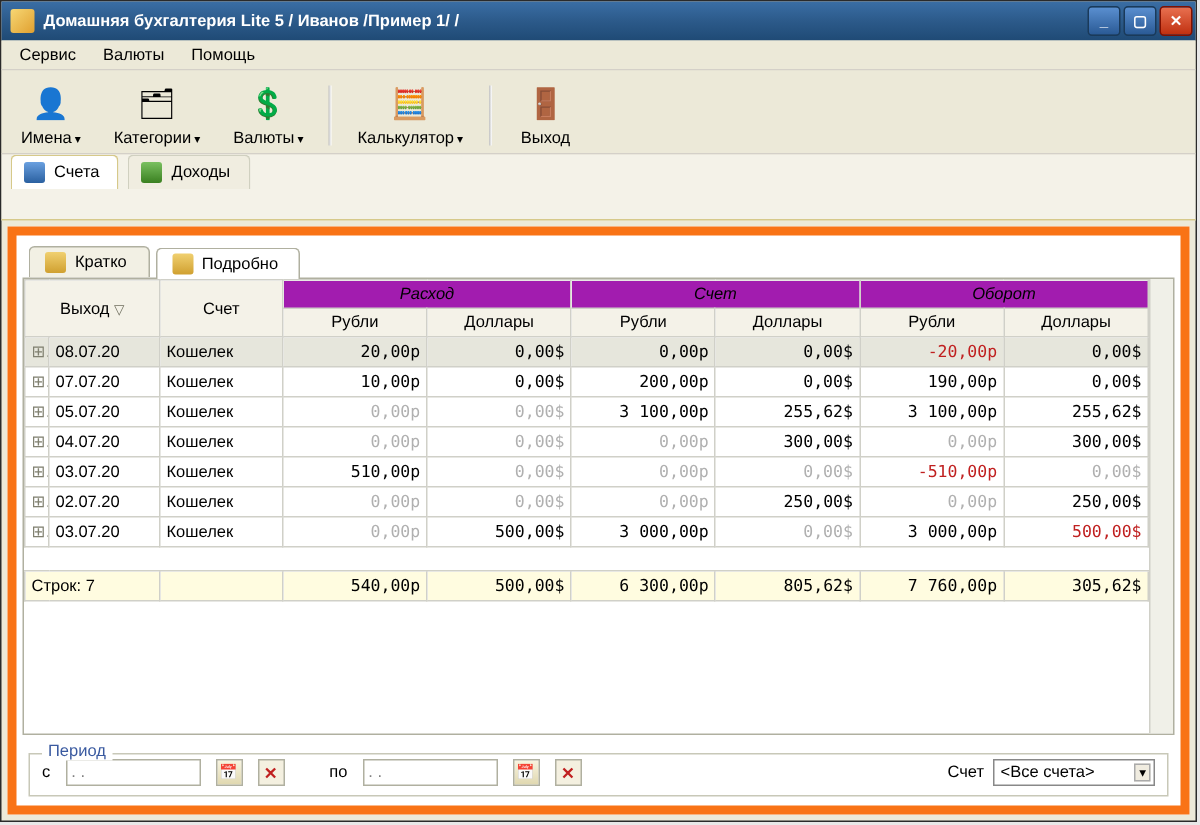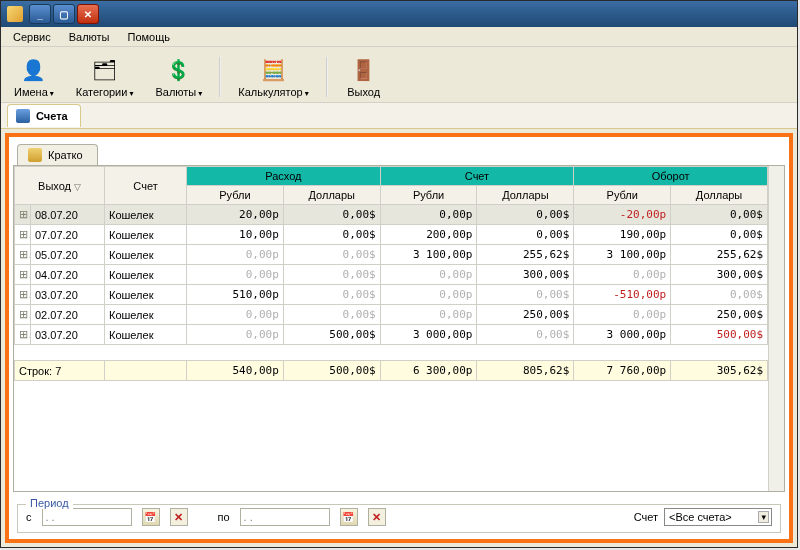--- a/index.html
+++ b/index.html
@@ -17,40 +17,40 @@
   .menubar { height: 20px; background: #ece9d8; display: flex; align-items: center; padding: 0 4px; gap: 2px; border-bottom: 1px solid #d4d0c8; }
   .menubar .mitem { padding: 2px 8px; cursor: default; }
 
   .toolbar { height: 56px; background: #ece9d8; display: flex; align-items: center; padding: 4px 4px 0; gap: 4px; border-bottom: 1px solid #d4d0c8; }
   .tbtn { display: flex; flex-direction: column; align-items: center; justify-content: center; padding: 2px 8px; min-width: 56px; cursor: default; border: 1px solid transparent; }
   .tbtn .ticon { width: 28px; height: 28px; margin-bottom: 2px; display:flex; align-items:center; justify-content:center; font-size:20px; }
   .tbtn .tlabel { font-size: 11px; }
   .tbtn .drop { font-size: 8px; margin-left: 2px; }
   .toolbar .sep { width: 2px; height: 40px; background: linear-gradient(to right,#c0c0c0,#fff); margin: 0 4px; }
 
-  .subtabs { height: 26px; background: #f4f2e8; display: flex; align-items: center; padding: 0 6px; border-bottom: 1px solid #d6c98a; font-weight: bold; }
+  .subtabs { height: 44px; background: #f4f2e8; display: flex; align-items: flex-start; padding: 0 6px; border-bottom: 1px solid #d6c98a; }
   .stab { padding: 4px 12px 4px 8px; background: #fff; border: 1px solid #d6c98a; border-bottom: none; border-radius: 4px 4px 0 0; margin-right: 6px; display:flex; align-items:center; gap:6px; }
   .stab.inactive { background: #f0ede0; border-color:#d0d0c0; }
   .stab .sicon { width:14px; height:14px; border-radius:2px; display:inline-block;}
   .sicon.blue { background: linear-gradient(#6aa0e0,#2a60a0); }
   .sicon.orange { background: linear-gradient(#f0b060,#d07020); }
   .sicon.green { background: linear-gradient(#7ac060,#3a8020); }
 
-  .content { flex: 1; background: #fff; margin: 4px; border: 4px solid #f97316; padding: 4px; display: flex; flex-direction: column; overflow:hidden;justify-content:space-between; }
+  .content { flex: 1; background: #fff; margin: 4px; border: 6px solid #f97316; padding: 4px; display: flex; flex-direction: column; overflow:hidden;justify-content:space-between; }
 
   .viewtabs { height: 24px; display: flex; align-items: flex-end; padding-left: 4px; }
   .vtab { padding: 3px 14px 3px 10px; border: 1px solid #b0b0a0; border-bottom: none; border-radius: 4px 4px 0 0; margin-right: 4px; background: #f2f0e4; display:flex; align-items:center; gap:6px; font-size:11px;}
   .vtab.active { background: #fff; position:relative; top:1px;}
   .vtab .vicon { width:14px; height:14px; background: linear-gradient(#f0d070,#d0a030); border-radius:2px;}
 
   .gridwrap { flex: 1; border: 1px solid #b0b0a0; background: #fff; display: flex; flex-direction: column; overflow:hidden;}
   table.grid { width: 100%; border-collapse: collapse; table-layout: fixed; }
   table.grid th, table.grid td { border: 1px solid #d0d0c8; padding: 3px 4px; background: #fff; font-size: 11px; overflow: hidden; white-space: nowrap; text-overflow: ellipsis; }
   table.grid th { background: #f4f2e8; font-weight: normal; text-align: center; }
-  table.grid th.group { background: #14b8a6; }
+  table.grid th.group { background: #a21caf; font-style: italic; }
   .num { text-align: right; font-family: Tahoma, monospace; }
   .lightgray { color: #b0b0b0; }
   .neg { color: #c02020; }
   tr.footer td { background: #fffce0; font-weight: normal; }
   .arrow { font-size:9px; color:#707060; }
   .rowexp { width:12px; text-align:center; color:#808070; }
   tr.sel td { background: #e6e6dc; }
 
   .scrollbar { width: 16px; background: #f0f0e8; border-left:1px solid #d0d0c8;}
 
@@ -70,20 +70,21 @@
   col.acct { width:82px; }
   col.money { width: auto; }
 </style>
 </head>
 <body>
 
 <div class="window">
 
   <div class="titlebar">
     <span class="title-icon"></span>
+    <span class="title-text">Домашняя бухгалтерия Lite 5  / Иванов /Пример 1/ /</span>
     <div class="win-buttons">
       <div class="wbtn">_</div>
       <div class="wbtn">▢</div>
       <div class="wbtn close">✕</div>
     </div>
   </div>
 
   <div class="menubar">
     <div class="mitem">Сервис</div>
     <div class="mitem">Валюты</div>
@@ -113,28 +114,36 @@
       <span class="ticon">🚪</span>
       <span class="tlabel">Выход</span>
     </div>
   </div>
 
   <div class="subtabs">
     <div class="stab">
       <span class="sicon blue"></span>
       <span>Счета</span>
     </div>
+    <div class="stab inactive">
+      <span class="sicon green"></span>
+      <span>Доходы</span>
+    </div>
   </div>
 
   <div class="content">
 
     <div class="viewtabs">
       <div class="vtab">
         <span class="vicon"></span>
         <span>Кратко</span>
+      </div>
+      <div class="vtab active">
+        <span class="vicon"></span>
+        <span>Подробно</span>
       </div>
     </div>
 
     <div class="gridwrap">
       <div style="display:flex; flex:1; overflow:hidden;">
         <div style="flex:1; overflow:hidden;">
           <table class="grid">
             <colgroup>
               <col class="expand">
                 <col class="date">

